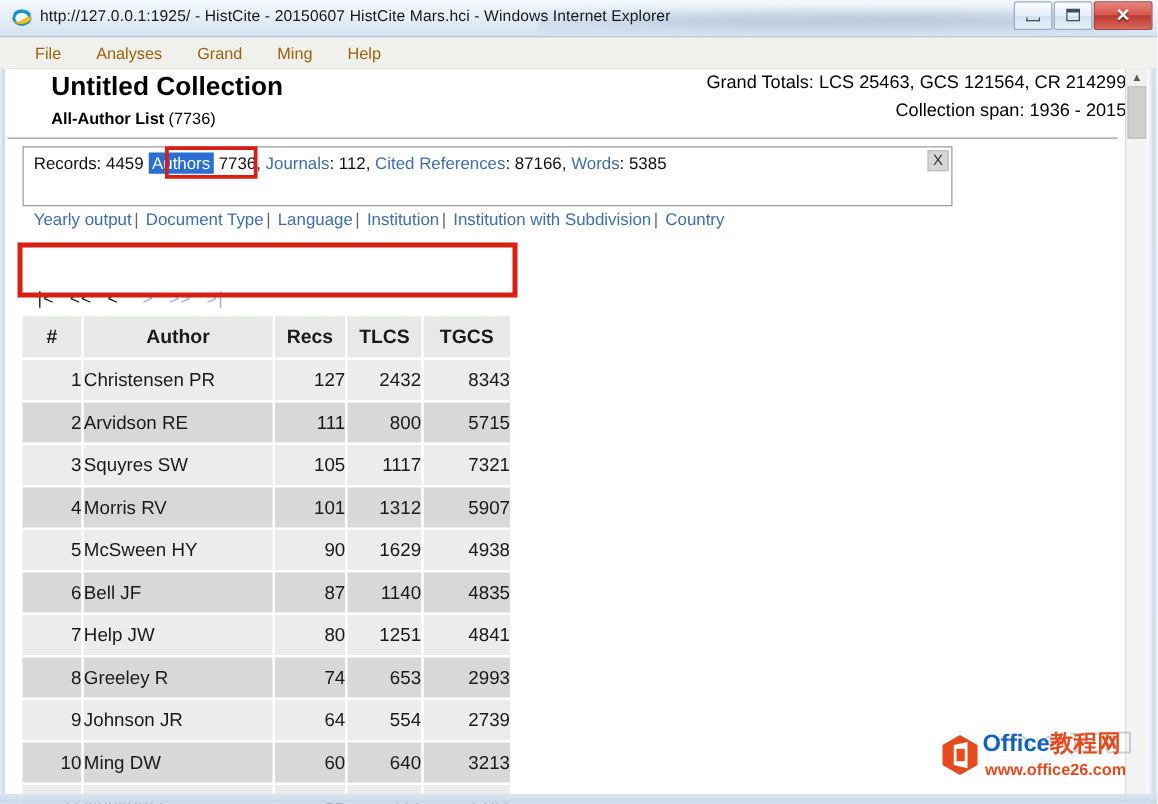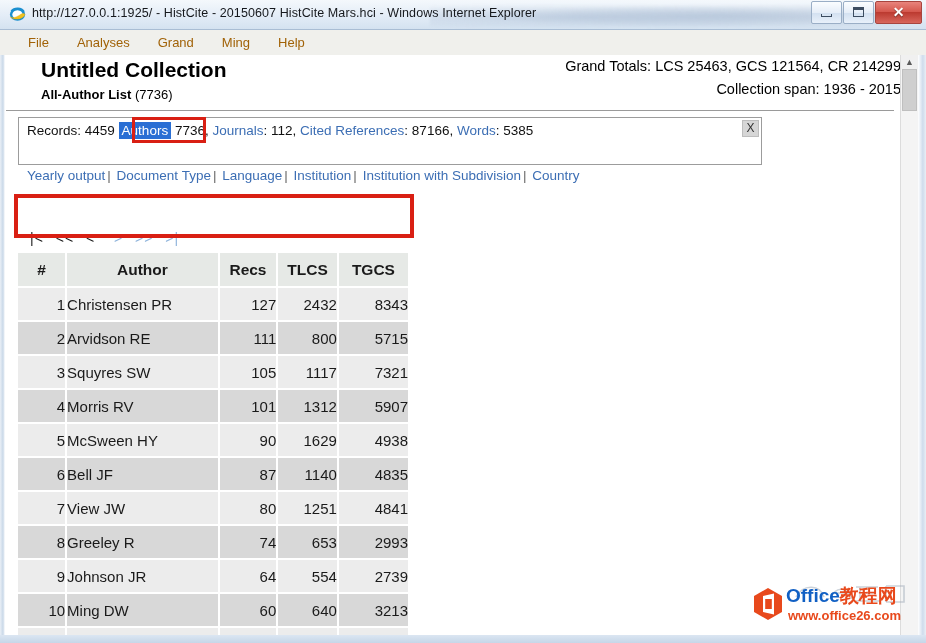--- a/index.html
+++ b/index.html
@@ -536,21 +536,21 @@
           </tr>
           <tr class="even">
             <td class="num">6</td>
             <td class="auth">Bell JF</td>
             <td class="recs">87</td>
             <td class="tlcs">1140</td>
             <td class="tgcs">4835</td>
           </tr>
           <tr class="odd">
             <td class="num">7</td>
-            <td class="auth">View JW</td>
+            <td class="auth">Help JW</td>
             <td class="recs">80</td>
             <td class="tlcs">1251</td>
             <td class="tgcs">4841</td>
           </tr>
           <tr class="even">
             <td class="num">8</td>
             <td class="auth">Greeley R</td>
             <td class="recs">74</td>
             <td class="tlcs">653</td>
             <td class="tgcs">2993</td>

